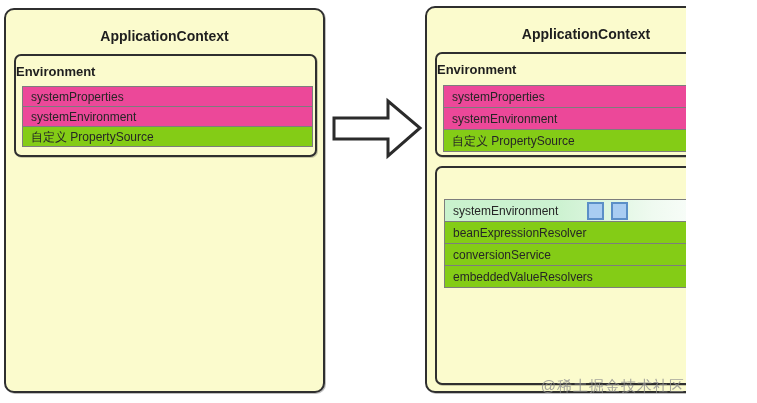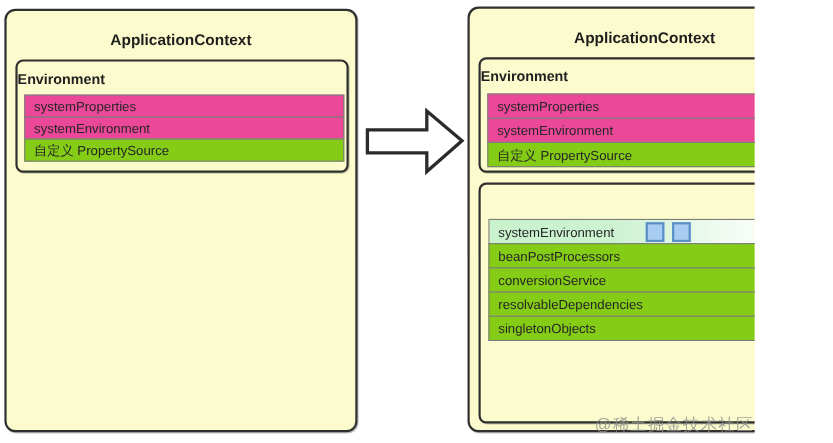--- a/index.html
+++ b/index.html
@@ -141,30 +141,27 @@
     </div>
 
     <div class="inner-box bf-box">
       <div class="rows">
         <div class="row fade">
           <span>systemEnvironment</span>
           <span class="map-square sq1"></span>
           <span class="map-square sq2"></span>
         </div>
         <div class="row">
-          <span>beanPostProcessors</span>
+          <span>beanExpressionResolver</span>
         </div>
         <div class="row">
           <span>conversionService</span>
         </div>
         <div class="row">
-          <span>resolvableDependencies</span>
-        </div>
-        <div class="row">
-          <span>singletonObjects</span>
+          <span>embeddedValueResolvers</span>
         </div>
       </div>
     </div>
   </div>
 
   <div class="watermark">@稀土掘金技术社区</div>
 
 </div>
 
 </body></html>

